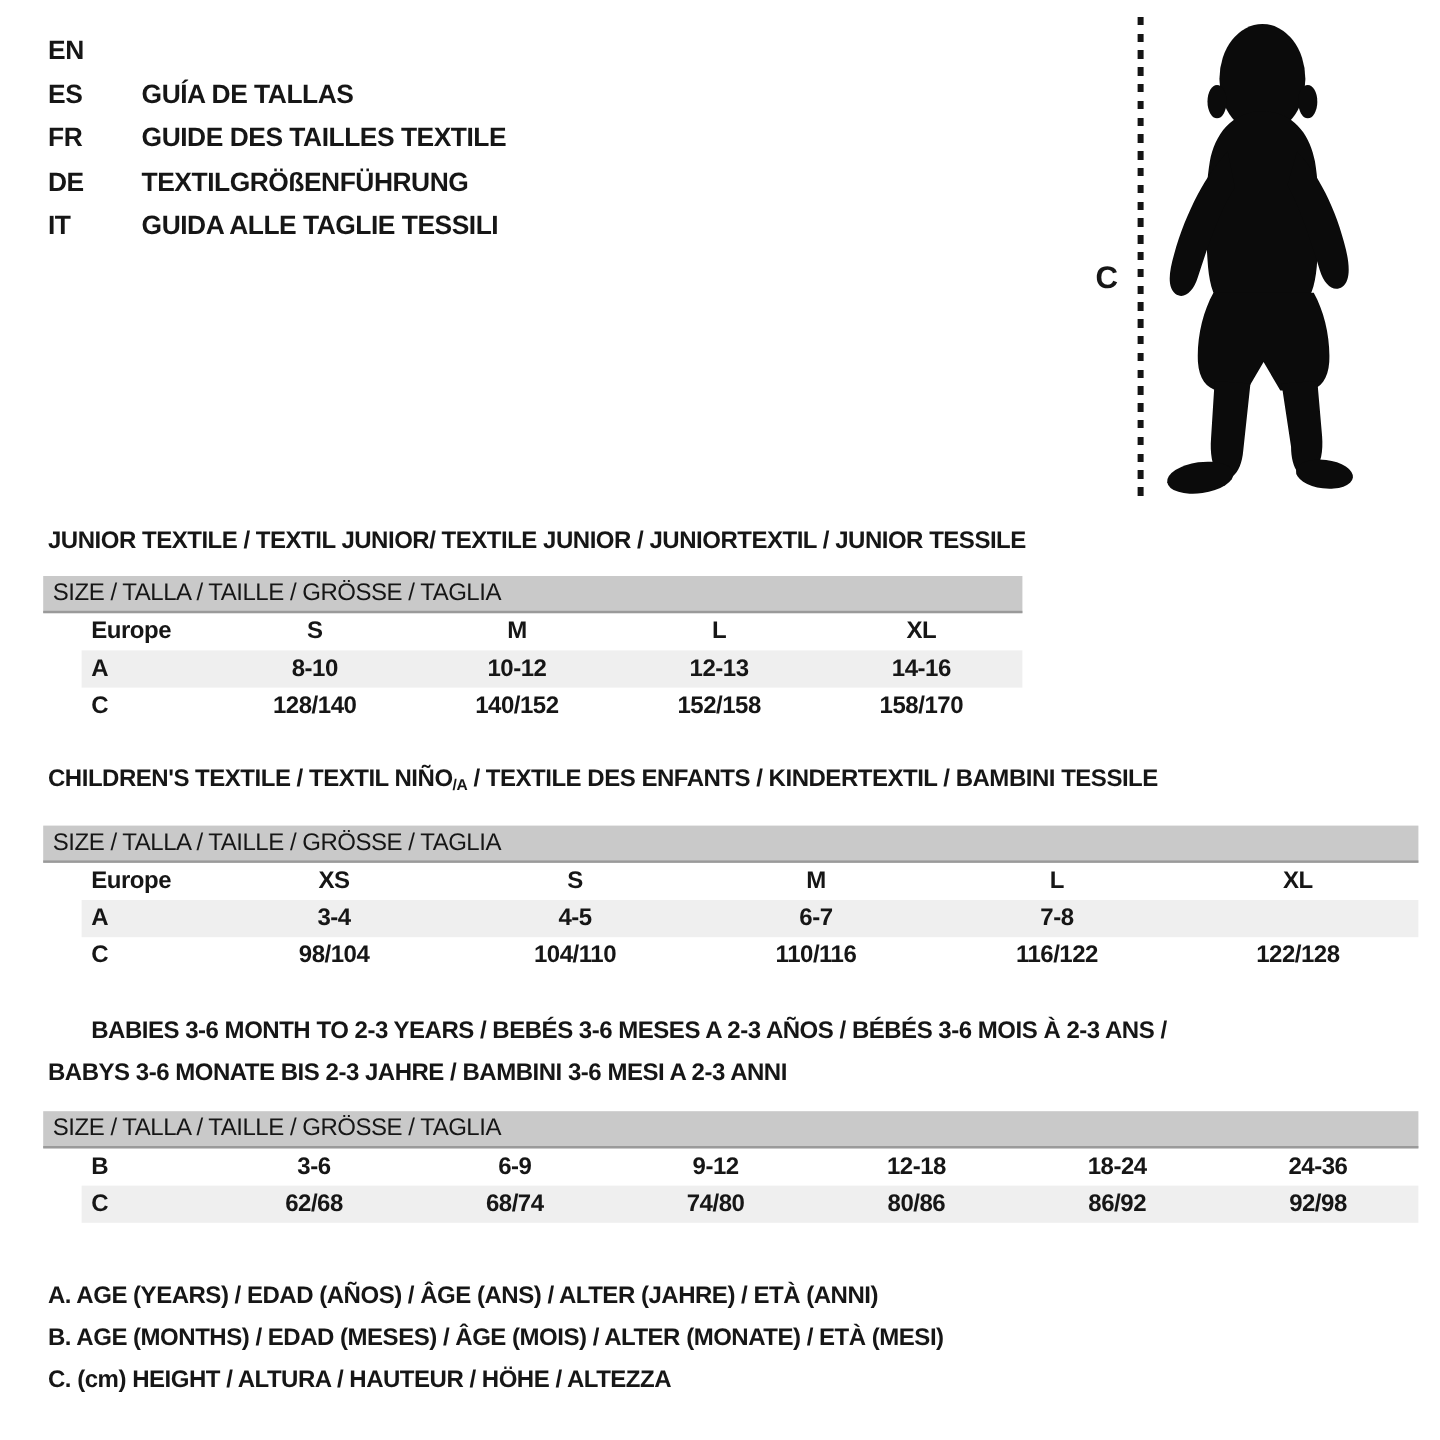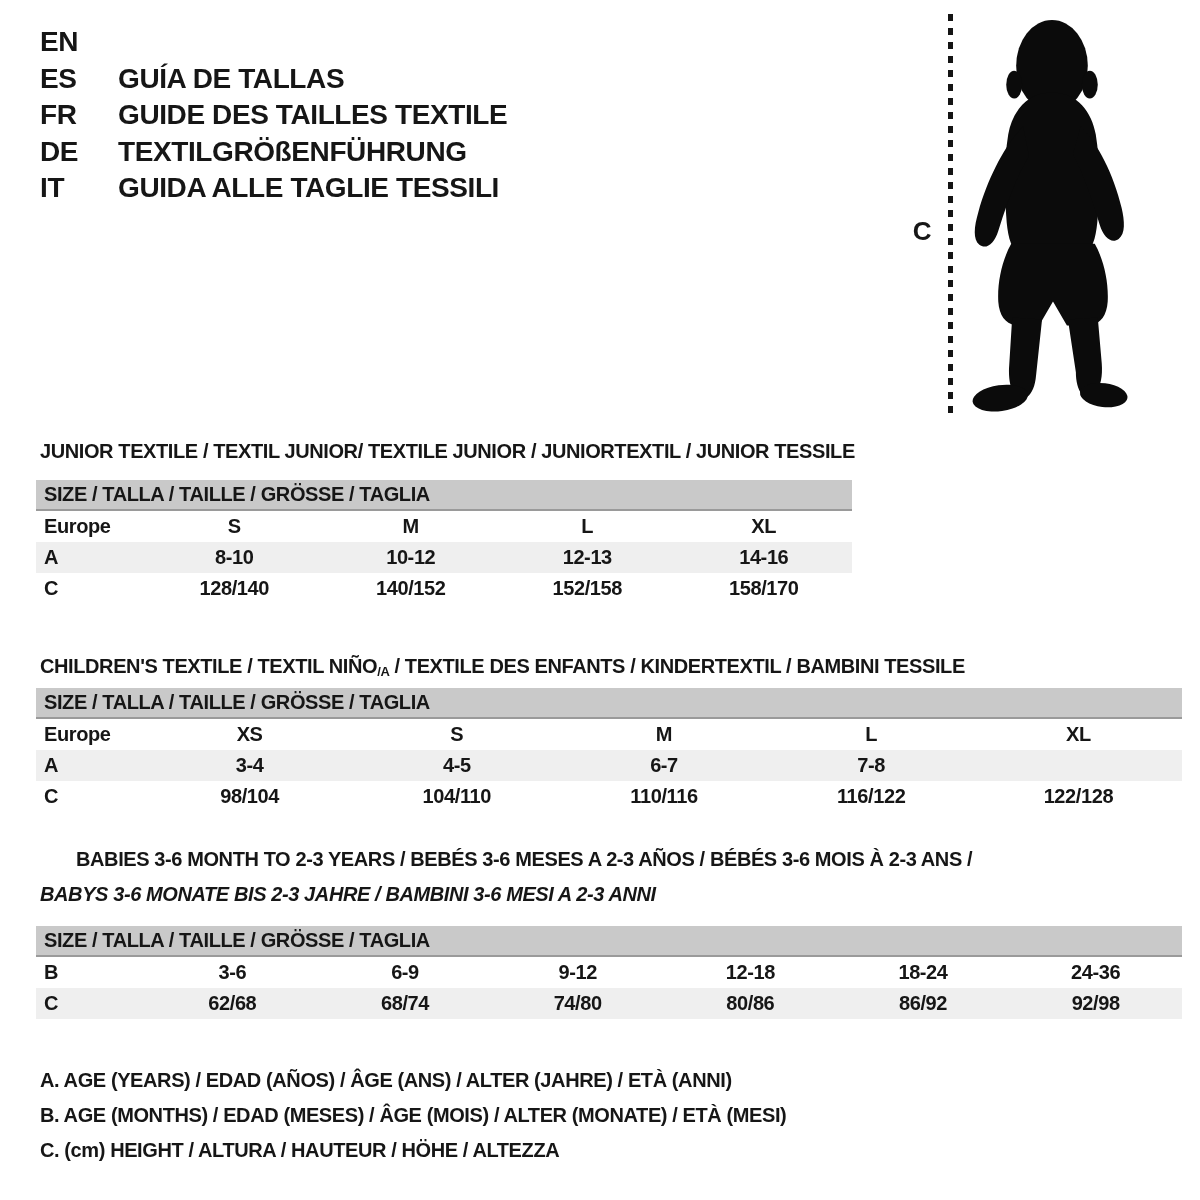--- a/index.html
+++ b/index.html
@@ -9,21 +9,21 @@
   }
   *{box-sizing:border-box;}
   html,body{margin:0;padding:0;}
   body{
     width:1200px;height:1200px;background:#ffffff;position:relative;
     font-family:"Liberation Sans", sans-serif;color:var(--ink);
     overflow:hidden;
   }
   
   .lang-block{position:absolute;top:24px;left:40px;}
-  .lang-row{display:flex;font-weight:bold;font-size:28px;line-height:36.5px;letter-spacing:-0.4px;}
+  .lang-row{display:flex;font-weight:bold;font-size:22px;line-height:36.5px;letter-spacing:-0.4px;}
   .lang-code{width:78px;}
   
   .measure-line{
     position:absolute;left:948px;top:14px;width:5px;height:404px;
     background:repeating-linear-gradient(to bottom,#141414 0 7px,transparent 7px 14px);
   }
   .measure-label{
     position:absolute;left:906px;top:216px;width:32px;text-align:center;
     font-weight:bold;font-size:26px;letter-spacing:-0.5px;
   }
@@ -32,23 +32,23 @@
   .section-title{
     position:absolute;left:40px;font-weight:bold;font-size:20px;
     letter-spacing:-0.4px;line-height:25px;white-space:pre;
   }
   .section-title sub{font-size:13px;vertical-align:baseline;position:relative;top:3px;}
   
   .size-table{position:absolute;left:36px;}
   .size-hdr{
     height:31px;line-height:29px;background:var(--hdrbg);
     border-bottom:2px solid #9a9a9a;padding-left:8px;
-    font-weight:bold;font-size:20px;letter-spacing:-0.4px;
+    font-weight:normal;font-size:20px;letter-spacing:-0.4px;
   }
-  .t-row{display:grid;height:31px;line-height:31px;font-weight:bold;font-size:20px;letter-spacing:-0.4px;}
+  .t-row{display:grid;height:31px;line-height:31px;font-weight:bold;font-size:20px;letter-spacing:-0.4px;margin-left:32px;}
   .t-row.cols-4{grid-template-columns:110px repeat(4,1fr);}
   .t-row.cols-5{grid-template-columns:110px repeat(5,1fr);}
   .t-row.cols-6{grid-template-columns:110px repeat(6,1fr);}
   .t-row > div{text-align:center;}
   .t-row > div:first-child{text-align:left;padding-left:8px;}
   .t-row.alt{background:var(--altbg);}
   
   .legend{position:absolute;left:40px;top:1063px;}
   .legend-line{font-weight:bold;font-size:20px;line-height:35px;letter-spacing:-0.4px;}
 </style>
@@ -114,21 +114,21 @@
   </div>
   <div class="t-row cols-4">
     <div>C</div>
     <div>128/140</div>
     <div>140/152</div>
     <div>152/158</div>
     <div>158/170</div>
   </div>
 </div>
 
-<div class="section-title" style="top:654px;"><span>CHILDREN'S TEXTILE / TEXTIL NIÑO</span><sub>/A</sub><span> / TEXTILE DES ENFANTS / KINDERTEXTIL / BAMBINI TESSILE</span></div>
+<div class="section-title" style="top:637px;"><span>CHILDREN'S TEXTILE / TEXTIL NIÑO</span><sub>/A</sub><span> / TEXTILE DES ENFANTS / KINDERTEXTIL / BAMBINI TESSILE</span></div>
 <div class="size-table" style="top:688px;width:1146px;">
   <div class="size-hdr">SIZE / TALLA / TAILLE / GRÖSSE / TAGLIA</div>
   <div class="t-row cols-5">
     <div>Europe</div>
     <div>XS</div>
     <div>S</div>
     <div>M</div>
     <div>L</div>
     <div>XL</div>
   </div>
@@ -142,21 +142,21 @@
   <div class="t-row cols-5">
     <div>C</div>
     <div>98/104</div>
     <div>104/110</div>
     <div>110/116</div>
     <div>116/122</div>
     <div>122/128</div>
   </div>
 </div>
 
-<div class="section-title" style="top:842px;"><span style="display:block;line-height:35px;margin-left:36px;">BABIES 3-6 MONTH TO 2-3 YEARS / BEBÉS 3-6 MESES A 2-3 AÑOS / BÉBÉS 3-6 MOIS À 2-3 ANS /</span><span style="display:block;line-height:35px;font-style:italic;">BABYS 3-6 MONATE BIS 2-3 JAHRE / BAMBINI 3-6 MESI A 2-3 ANNI</span></div>
+<div class="section-title" style="top:842px;"><span style="display:block;line-height:35px;margin-left:36px;">BABIES 3-6 MONTH TO 2-3 YEARS / BEBÉS 3-6 MESES A 2-3 AÑOS / BÉBÉS 3-6 MOIS À 2-3 ANS /</span><span style="display:block;line-height:35px;">BABYS 3-6 MONATE BIS 2-3 JAHRE / BAMBINI 3-6 MESI A 2-3 ANNI</span></div>
 <div class="size-table" style="top:926px;width:1146px;">
   <div class="size-hdr">SIZE / TALLA / TAILLE / GRÖSSE / TAGLIA</div>
   <div class="t-row cols-6">
     <div>B</div>
     <div>3-6</div>
     <div>6-9</div>
     <div>9-12</div>
     <div>12-18</div>
     <div>18-24</div>
     <div>24-36</div>

